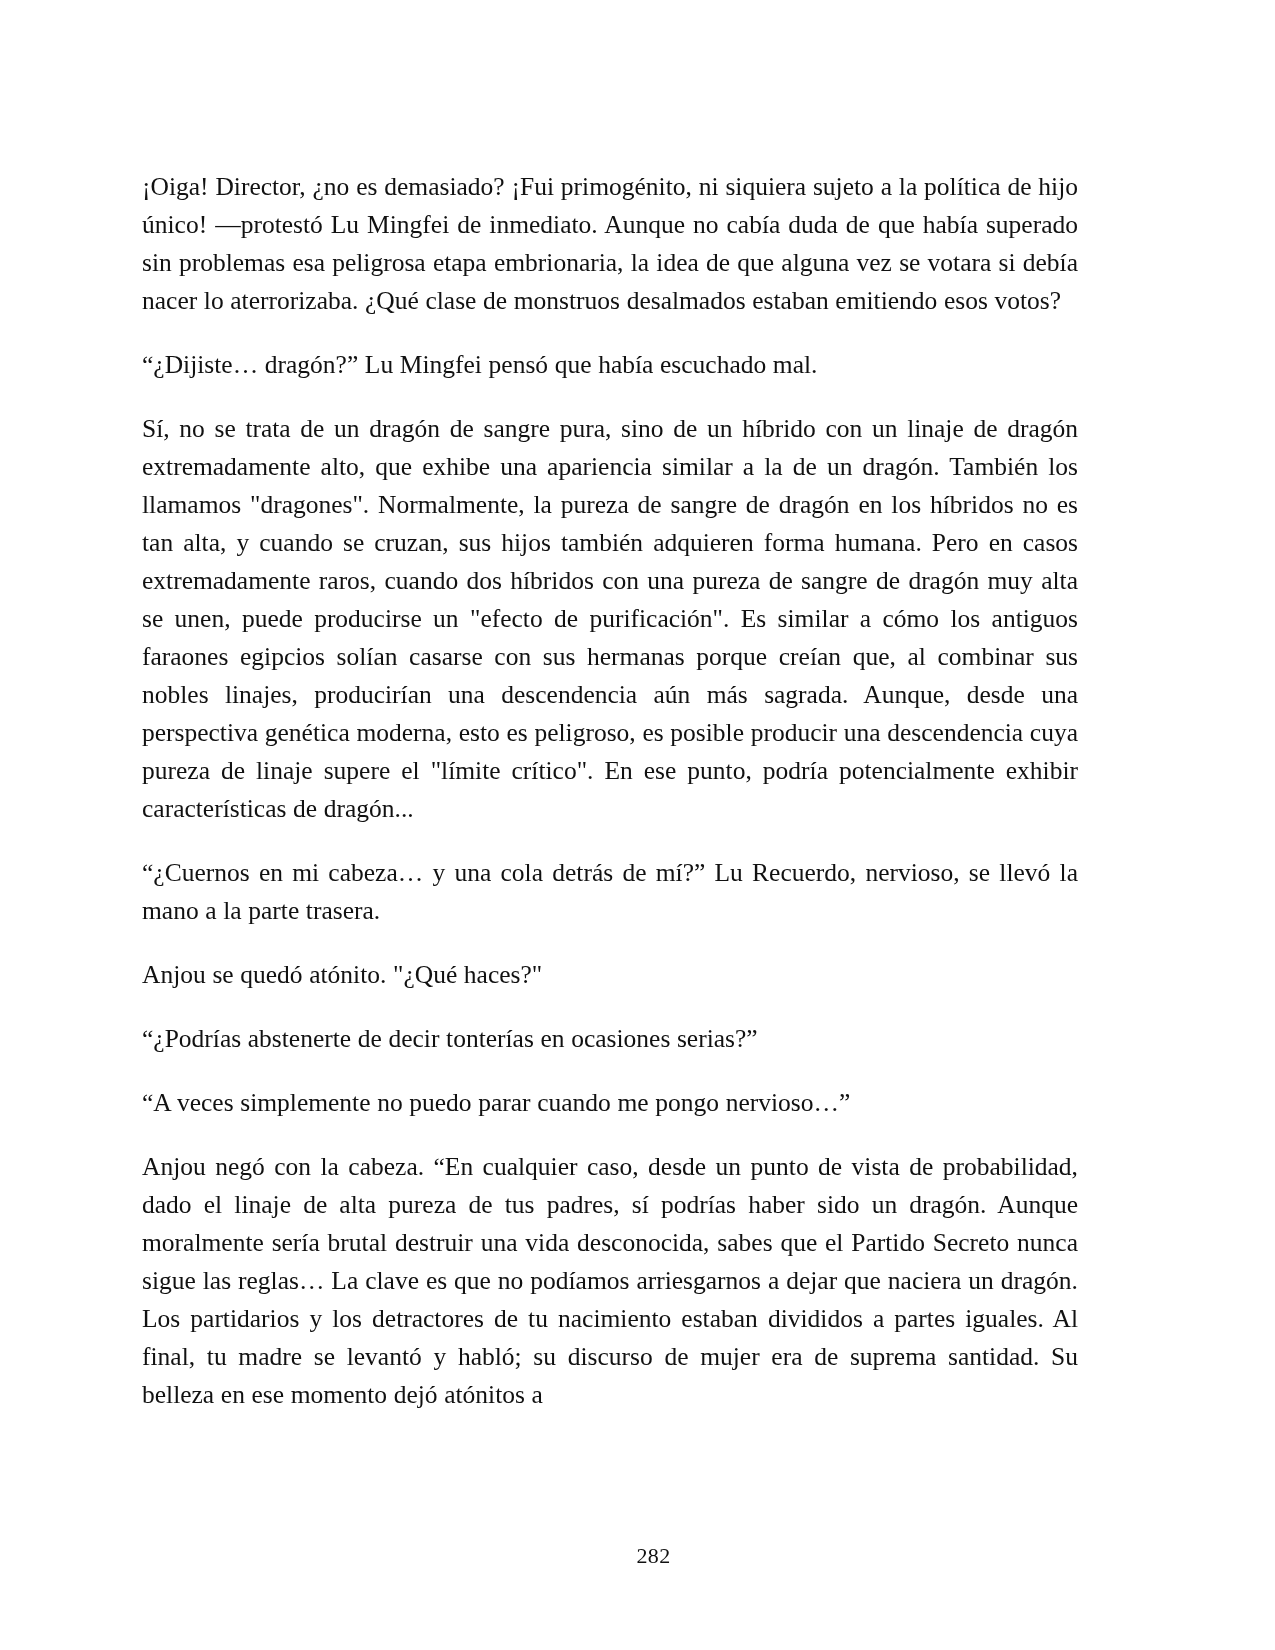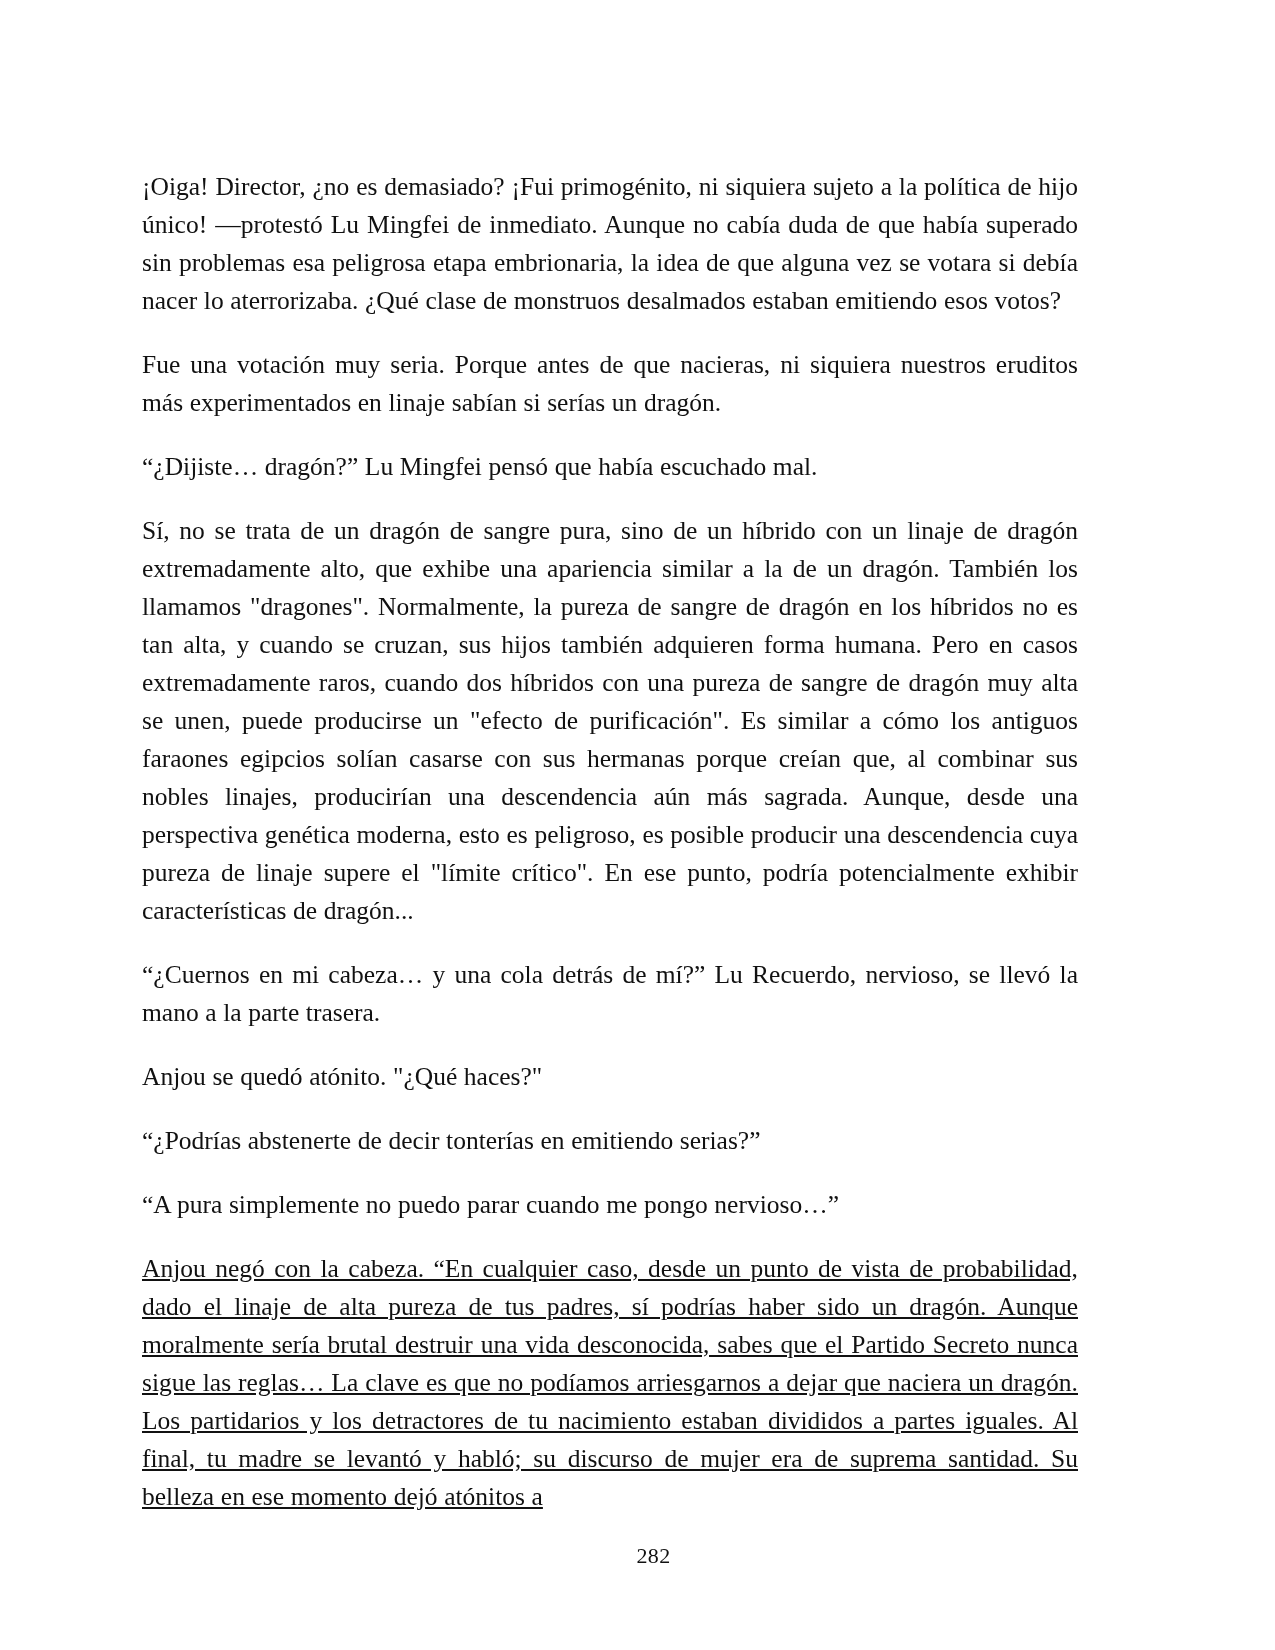--- a/index.html
+++ b/index.html
@@ -31,21 +31,20 @@
     font-size: 25.5px;
     line-height: 38px;
     text-align: justify;
     text-justify: inter-word;
     margin: 0 0 26px 0;
     hyphens: none;
     word-spacing: 0.01em;
   }
   .para:last-of-type {
     margin-bottom: 0;
-    text-decoration: underline;
   }
   .footer {
     position: absolute;
     left: 16px;
     top: 1543px;
     width: 1275px;
     text-align: center;
   }
   .page-number {
     display: inline-block;
@@ -57,34 +56,33 @@
 </style>
 </head>
 <body>
 
 <div class="page">
 
   <div class="content">
 
     <p class="para">¡Oiga! Director, ¿no es demasiado? ¡Fui primogénito, ni siquiera sujeto a la política de hijo único! —protestó Lu Mingfei de inmediato. Aunque no cabía duda de que había superado sin problemas esa peligrosa etapa embrionaria, la idea de que alguna vez se votara si debía nacer lo aterrorizaba. ¿Qué clase de monstruos desalmados estaban emitiendo esos votos?</p>
 
-    <p class="para">Fue una votación muy seria. Porque antes de que nacieras, ni siquiera nuestros eruditos más experimentados en linaje sabían si serías un dragón.</p>
 
     <p class="para">“¿Dijiste… dragón?” Lu Mingfei pensó que había escuchado mal.</p>
 
     <p class="para">Sí, no se trata de un dragón de sangre pura, sino de un híbrido con un linaje de dragón extremadamente alto, que exhibe una apariencia similar a la de un dragón. También los llamamos "dragones". Normalmente, la pureza de sangre de dragón en los híbridos no es tan alta, y cuando se cruzan, sus hijos también adquieren forma humana. Pero en casos extremadamente raros, cuando dos híbridos con una pureza de sangre de dragón muy alta se unen, puede producirse un "efecto de purificación". Es similar a cómo los antiguos faraones egipcios solían casarse con sus hermanas porque creían que, al combinar sus nobles linajes, producirían una descendencia aún más sagrada. Aunque, desde una perspectiva genética moderna, esto es peligroso, es posible producir una descendencia cuya pureza de linaje supere el "límite crítico". En ese punto, podría potencialmente exhibir características de dragón...</p>
 
     <p class="para">“¿Cuernos en mi cabeza… y una cola detrás de mí?” Lu Recuerdo, nervioso, se llevó la mano a la parte trasera.</p>
 
     <p class="para">Anjou se quedó atónito. "¿Qué haces?"</p>
 
 
-    <p class="para">“¿Podrías abstenerte de decir tonterías en emitiendo serias?”</p>
+    <p class="para">“¿Podrías abstenerte de decir tonterías en ocasiones serias?”</p>
 
-    <p class="para">“A pura simplemente no puedo parar cuando me pongo nervioso…”</p>
+    <p class="para">“A veces simplemente no puedo parar cuando me pongo nervioso…”</p>
 
     <p class="para">Anjou negó con la cabeza. “En cualquier caso, desde un punto de vista de probabilidad, dado el linaje de alta pureza de tus padres, sí podrías haber sido un dragón. Aunque moralmente sería brutal destruir una vida desconocida, sabes que el Partido Secreto nunca sigue las reglas… La clave es que no podíamos arriesgarnos a dejar que naciera un dragón. Los partidarios y los detractores de tu nacimiento estaban divididos a partes iguales. Al final, tu madre se levantó y habló; su discurso de mujer era de suprema santidad. Su belleza en ese momento dejó atónitos a</p>
 
   </div>
 
   <div class="footer">
     <span class="page-number">282</span>
   </div>
 
 </div>

